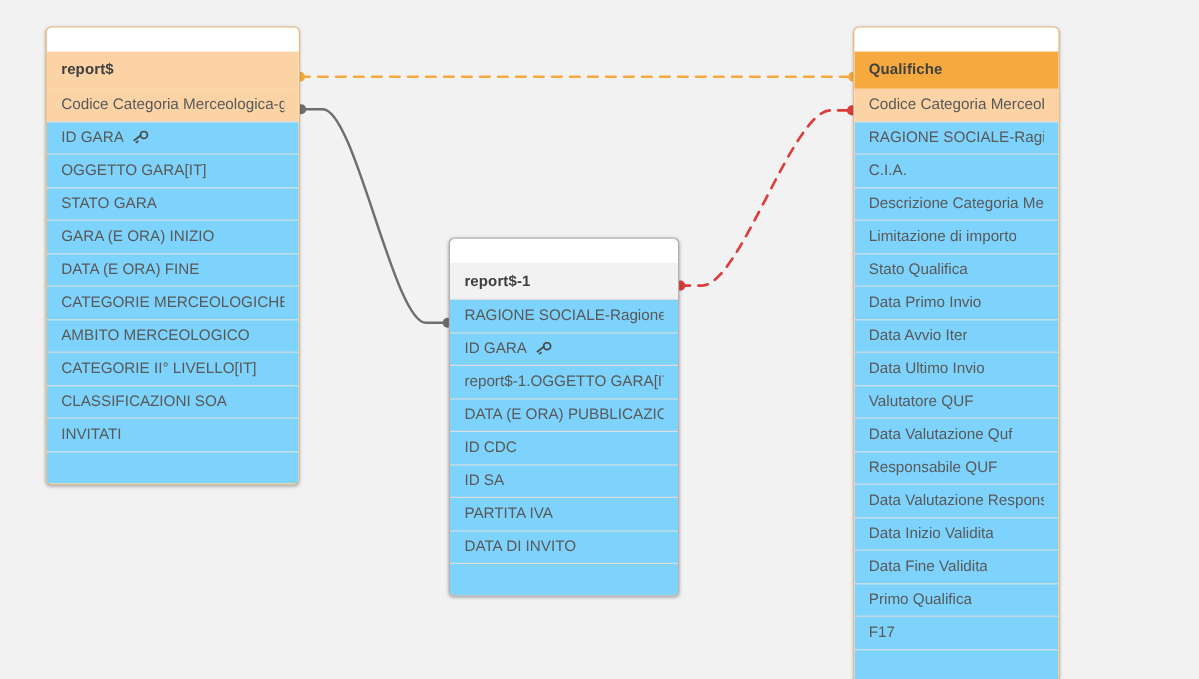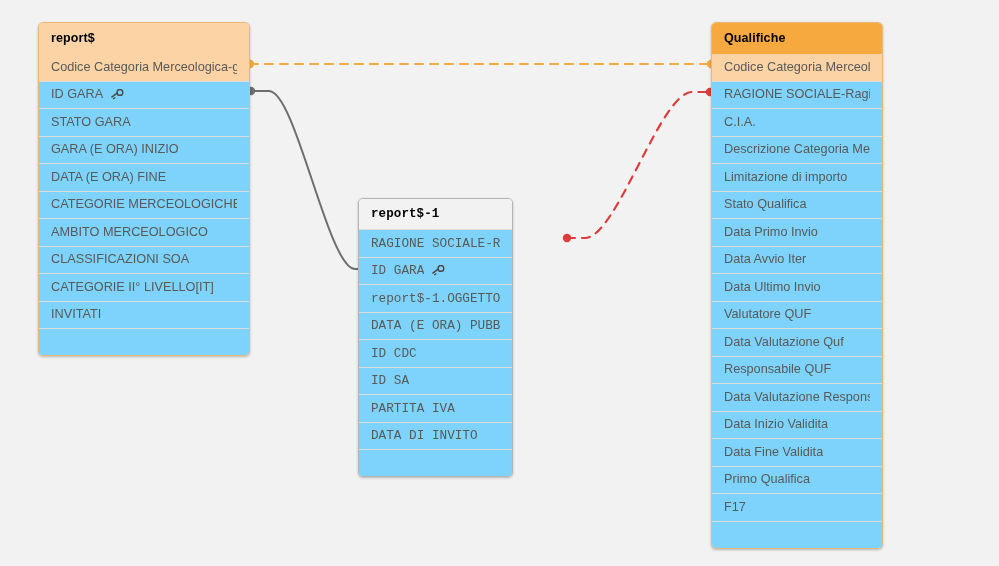--- a/index.html
+++ b/index.html
@@ -47,24 +47,25 @@
     border: 1px solid #b4b4b4;
   }
 
   .tbl-header {
     box-sizing: border-box;
     height: 31px;
     line-height: 31px;
     padding: 0 12px;
     font-size: 12.5px;
     font-weight: bold;
-    color: #000000;
+    color: #404040;
     letter-spacing: 0.1px;
     white-space: nowrap;
     overflow: hidden;
+    margin-top: 20px;
   }
   .tbl-header.hdr-light {
     background: #fbd3a5;
   }
   .tbl-header.hdr-strong {
     background: #f5a93f;
   }
   .tbl-header.hdr-gray {
     background: #f2f2f2;
     border-bottom: 1px solid #dcdcdc;
@@ -140,46 +141,49 @@
             <svg viewBox="0 0 16 14" width="14" height="12">
               <g fill="#4a4a4a">
                 <circle cx="11.4" cy="4.0" r="3.4" fill="none" stroke="#4a4a4a" stroke-width="1.7"></circle>
                 <rect x="1.0" y="9.0" width="9.2" height="1.7" transform="rotate(-37 1.0 9.0)"></rect>
                 <rect x="3.1" y="11.1" width="3.0" height="1.6" transform="rotate(-37 3.1 11.1)"></rect>
               </g>
             </svg>
           </span>
         </div>
         <div class="field-row">
+          <span class="field-label">OGGETTO GARA[IT]</span>
+        </div>
+        <div class="field-row">
           <span class="field-label">STATO GARA</span>
         </div>
         <div class="field-row">
           <span class="field-label">GARA (E ORA) INIZIO</span>
         </div>
         <div class="field-row">
           <span class="field-label">DATA (E ORA) FINE</span>
         </div>
         <div class="field-row">
           <span class="field-label">CATEGORIE MERCEOLOGICHE[IT]</span>
         </div>
         <div class="field-row">
           <span class="field-label">AMBITO MERCEOLOGICO</span>
         </div>
         <div class="field-row">
+          <span class="field-label">CATEGORIE II° LIVELLO[IT]</span>
+        </div>
+        <div class="field-row">
           <span class="field-label">CLASSIFICAZIONI SOA</span>
-        </div>
-        <div class="field-row">
-          <span class="field-label">CATEGORIE II° LIVELLO[IT]</span>
         </div>
         <div class="field-row">
           <span class="field-label">INVITATI</span>
         </div>
         <div class="field-row empty-footer"></div>
       </div>
-      <div class="table-card plain" style="left: 358px; top: 198px; width: 155px; font-family: Liberation Mono, monospace;">
+      <div class="table-card plain" style="left: 374px; top: 198px; width: 192px;">
         <div class="tbl-header hdr-gray">report$-1</div>
         <div class="field-row">
           <span class="field-label">RAGIONE SOCIALE-Ragione ...</span>
         </div>
         <div class="field-row">
           <span class="field-label">ID GARA</span>
           <span class="key-icon">
             <svg viewBox="0 0 16 14" width="14" height="12">
               <g fill="#4a4a4a">
                 <circle cx="11.4" cy="4.0" r="3.4" fill="none" stroke="#4a4a4a" stroke-width="1.7"></circle>

